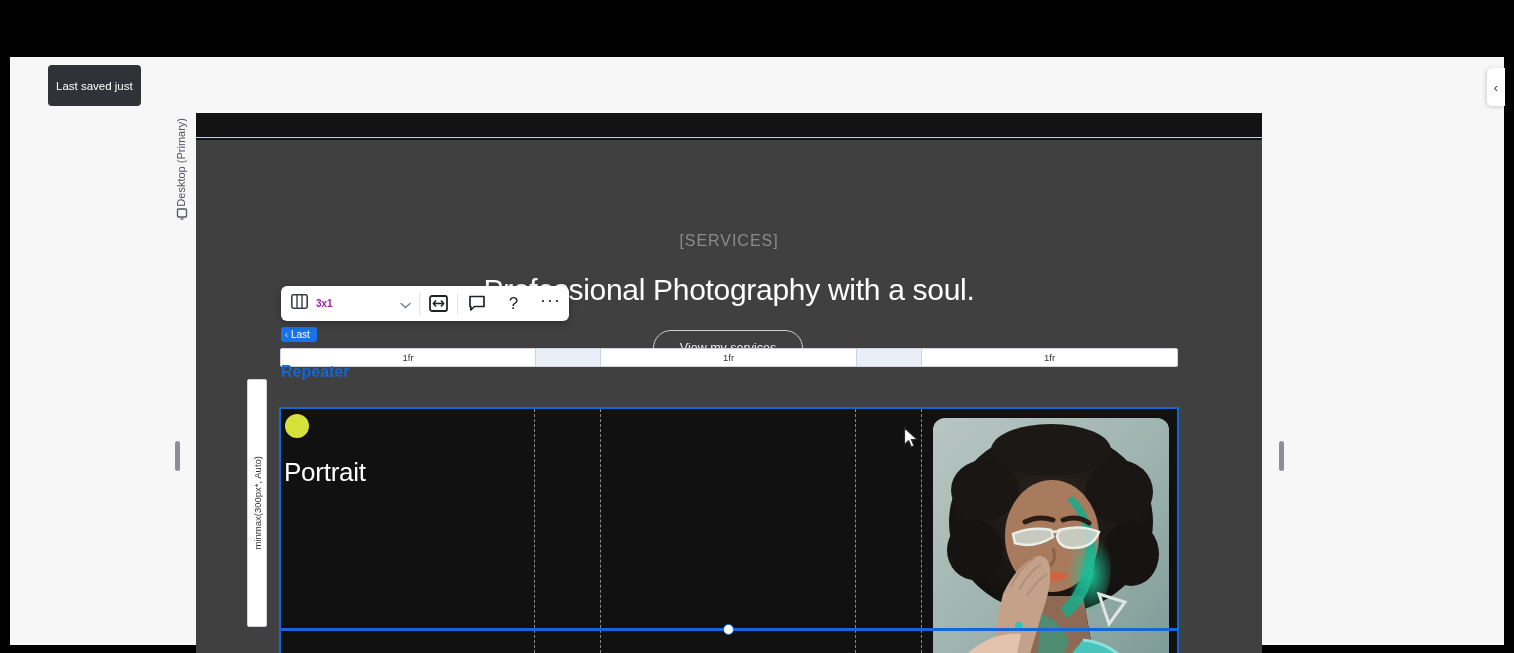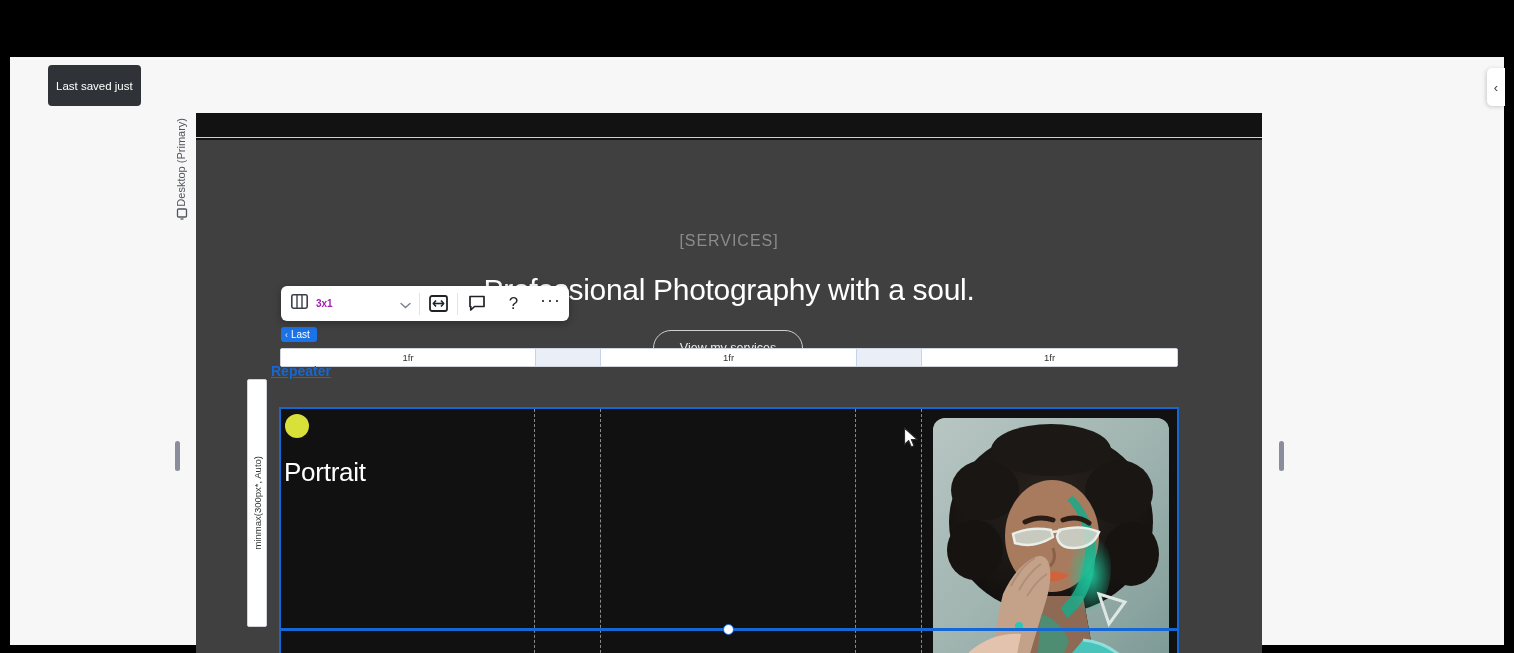--- a/index.html
+++ b/index.html
@@ -210,25 +210,24 @@
   .grid-rail-v span {
     writing-mode: vertical-rl;
     transform: rotate(180deg);
     font-size: 9.5px;
     color: #333333;
     white-space: nowrap;
   }
 
   .repeater-label {
     position: absolute;
-    left: 271px; top: 363px;
-    font-size: 14px;
+    left: 281px; top: 363px;
+    font-size: 16px;
     color: #1567d3;
     font-weight: 700;
-    text-decoration: underline;
   }
 
   .item-badge {
     position: absolute;
     left: 281px; top: 327px;
     height: 15px;
     padding: 0 7px 0 4px;
     background: #1a73e8;
     color: #ffffff;
     font-size: 10px;

